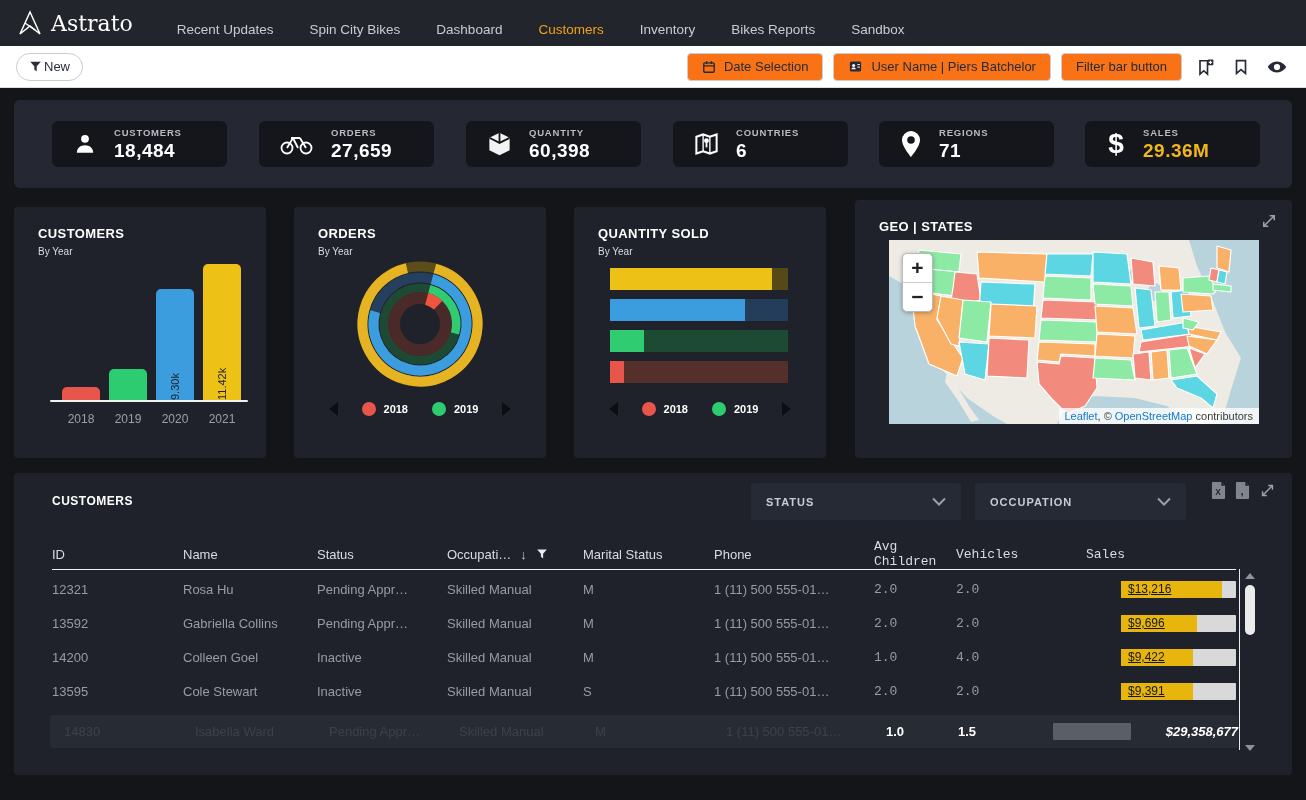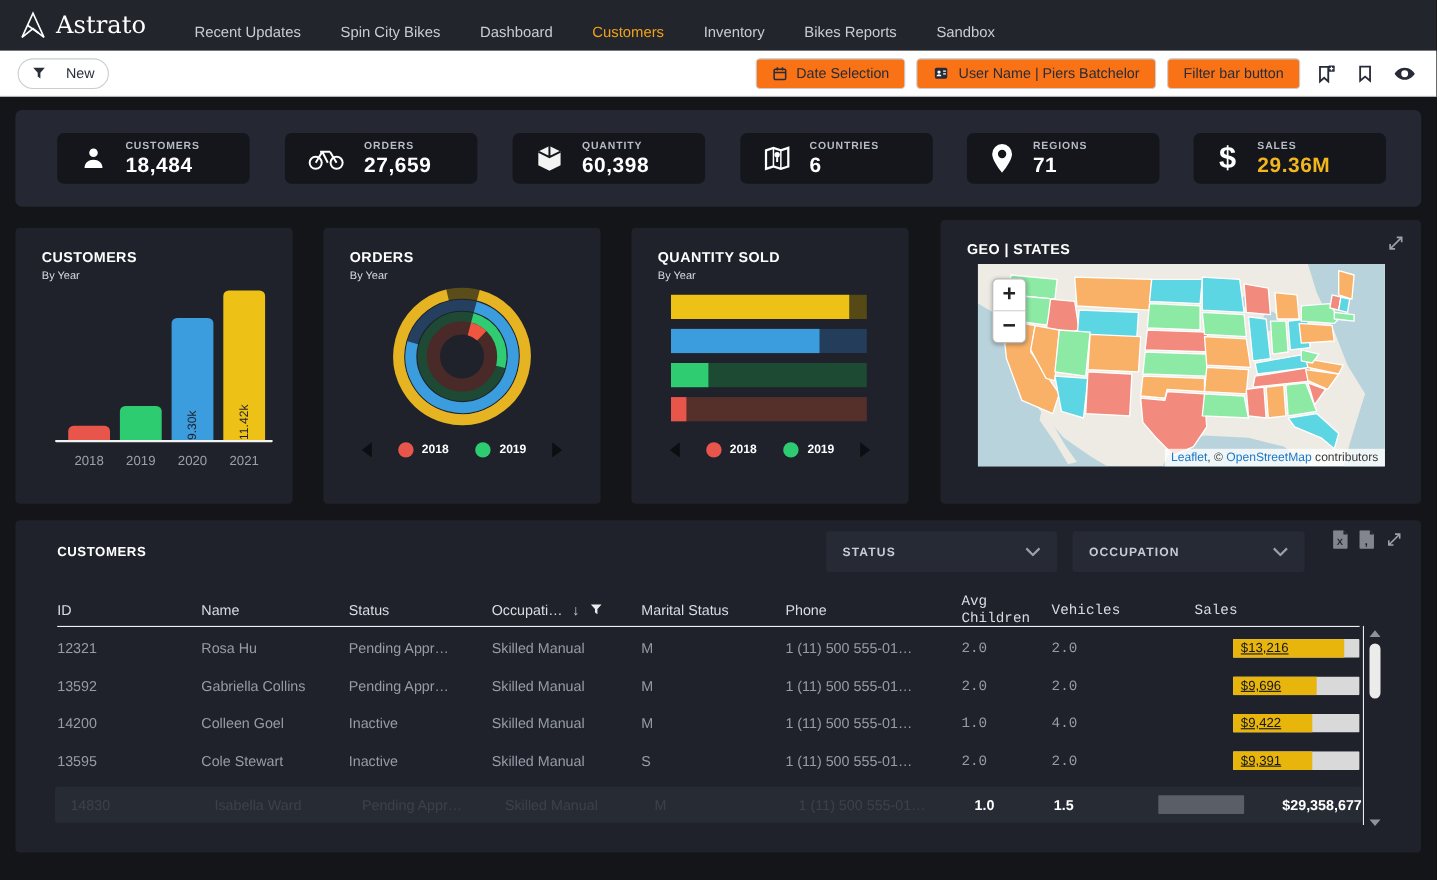--- a/index.html
+++ b/index.html
@@ -8,21 +8,21 @@
 
   
   .topnav{height:46px;background:#22252c;display:flex;align-items:center;padding:0 18px;box-sizing:border-box;}
   .brand{display:flex;align-items:center;gap:9px;color:#fff;font-family:"DejaVu Serif",serif;font-size:22px;margin-right:26px;}
   .nav-items{display:flex;align-items:center;}
   .nav-item{color:#c9ccd2;font-size:13.5px;padding:0 18px;cursor:pointer;white-space:nowrap;margin-top:12px;}
   .nav-item.active{color:#f0a11d;}
 
   
   .toolbar{height:42px;background:#fff;display:flex;align-items:center;justify-content:space-between;padding:0 16px;box-sizing:border-box;border-bottom:1px solid #dcdee2;}
-  .pill{border:1px solid #c9ccd1;border-radius:14px;height:26px;padding:0 12px;display:flex;gap:18px;align-items:center;font-size:13px;color:#2b2f3d;background:#fff;}
+  .pill{border:1px solid #c9ccd1;border-radius:14px;height:26px;padding:0 12px;display:flex;gap:2px;align-items:center;font-size:13px;color:#2b2f3d;background:#fff;}
   .tb-right{display:flex;align-items:center;gap:10px;}
   .tb-btn{border:1px solid #c9ccd1;border-radius:4px;height:28px;padding:0 14px;font-size:13px;color:#272b38;display:flex;align-items:center;gap:8px;background:#f97316;cursor:pointer;}
   .tb-icon{display:flex;align-items:center;justify-content:center;width:26px;height:26px;cursor:pointer;}
 
   
   .page{position:absolute;top:88px;left:0;right:0;bottom:0;background:#131519;}
 
   .kpi-band{position:absolute;left:14px;top:12px;width:1278px;height:88px;background:#252833;border-radius:6px;}
   .kpi-card{position:absolute;top:21px;height:46px;width:175px;background:#14161c;border-radius:6px;display:flex;align-items:center;padding-left:20px;gap:16px;box-sizing:border-box;}
   .kpi-text{display:flex;flex-direction:column;}
@@ -80,21 +80,21 @@
   .hcell{display:flex;align-items:center;gap:9px;}
   .tbody{position:absolute;left:38px;right:56px;top:99px;}
   .trow{height:34px;color:#969ca6;font-size:13px;white-space:nowrap;cursor:pointer;}
   .trow > div{overflow:hidden;text-overflow:ellipsis;}
   .sbar{width:115px;height:17px;background:#d9d9d9;margin-left:auto;position:relative;border-radius:1px;}
   .sbar-fill{position:absolute;left:0;top:0;bottom:0;background:#e7b50c;}
   .sbar-text{position:absolute;left:7px;top:50%;transform:translateY(-50%);font-size:12px;color:#15171c;z-index:2;text-decoration:underline;}
   .totals{position:absolute;left:36px;right:54px;top:242px;height:33px;background:#272b34;border-radius:3px;}
   .faint-layer{position:absolute;inset:0;opacity:.13;padding-left:14px;box-sizing:border-box;height:33px;color:#c7ccd4;font-size:13px;white-space:nowrap;}
   .totals-layer{position:absolute;inset:0;padding-left:14px;box-sizing:border-box;height:33px;color:#fff;font-size:13px;font-weight:bold;white-space:nowrap;}
-  .totals-sales{position:relative;display:flex;justify-content:flex-start;align-items:center;}
+  .totals-sales{position:relative;display:flex;justify-content:flex-start;align-items:center;font-style:italic;}
   .total-track{position:absolute;right:35px;width:115px;height:17px;background:#9a9da3;opacity:.45;border-radius:1px;}
   .totals-sales span{position:relative;z-index:2;}
   .tdiv{position:absolute;right:52px;top:96px;height:181px;width:1px;background:#e9ecef;}
   .vscroll{position:absolute;right:36px;top:100px;height:178px;width:12px;}
   .scroll-arrow{width:0;height:0;border-left:5px solid transparent;border-right:5px solid transparent;margin:0 auto;}
   .scroll-arrow.up{border-bottom:6px solid #8d929b;}
   .scroll-arrow.down{border-top:6px solid #8d929b;position:absolute;bottom:0;left:1px;}
   .thumb{width:10px;height:50px;background:#ebebeb;border-radius:5px;margin:6px auto 0;cursor:grab;}
 
   svg{display:block;}

